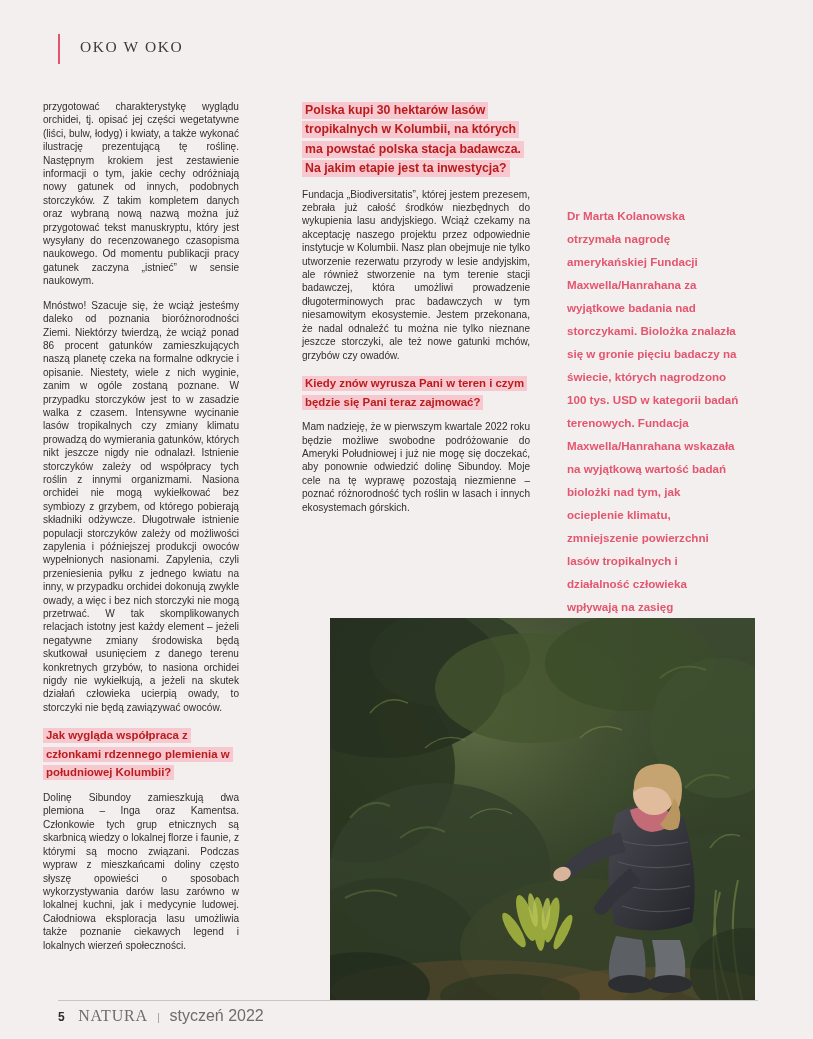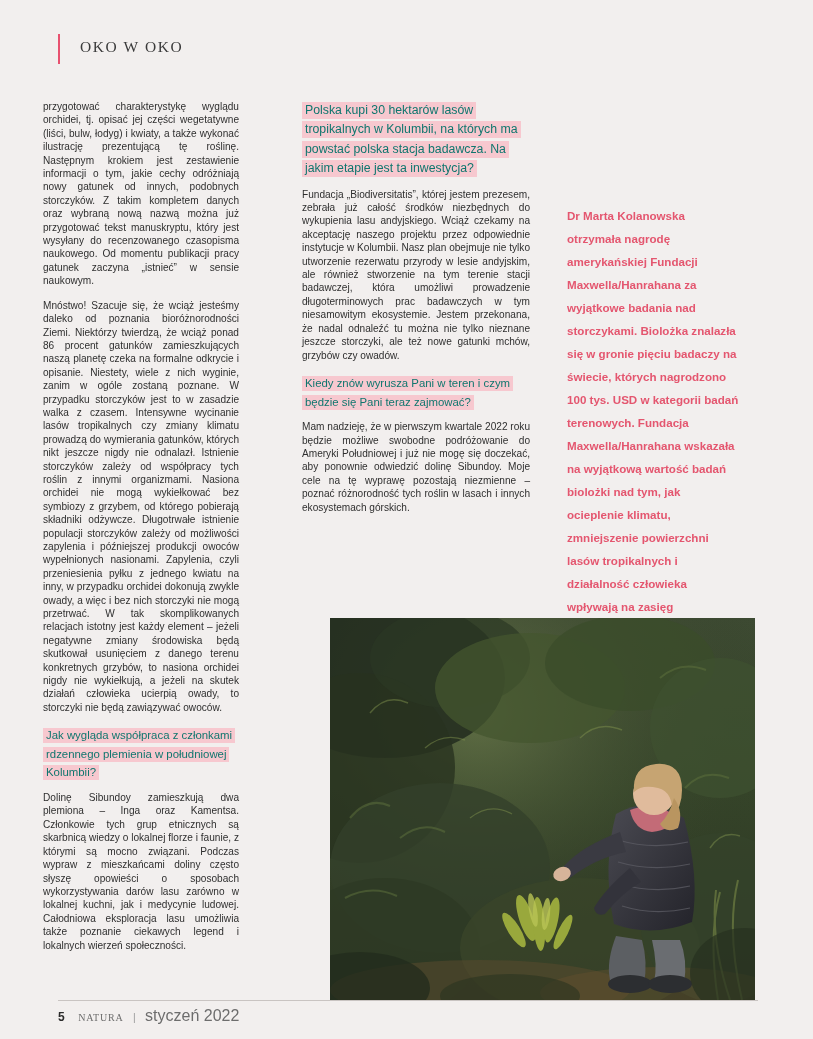--- a/index.html
+++ b/index.html
@@ -68,22 +68,22 @@
   p.body:last-child { margin-bottom: 0; }
 
   
   .qblock {
     margin: 0 0 10px 0;
     padding: 0;
   }
   .qblock .line {
     display: inline;
     background: #f7c8cf;
-    color: #0f766e;
-    font-weight: normal;
+    color: #b91c1c;
+    font-weight: bold;
     font-size: 11.4px;
     line-height: 16.6px;
     box-decoration-break: clone;
     -webkit-box-decoration-break: clone;
     padding: 1px 3px 2px 3px;
   }
   .qblock .wrap {
     line-height: 17.4px;
   }
   .qblock.big .line {
@@ -123,21 +123,21 @@
     padding-top: 6px;
   }
   .footer .pagenum {
     font-size: 12px;
     font-weight: bold;
     color: #2b2b2b;
     display: inline-block;
     vertical-align: baseline;
   }
   .footer .mag {
-    font-size: 10px;
+    font-size: 16px;
     letter-spacing: 0.8px;
     color: #6d6d6d;
     display: inline-block;
     margin-left: 9px;
     font-family: "Liberation Serif", serif;
   }
   .footer .sep {
     display: inline-block;
     color: #9b9b9b;
     margin: 0 5px;

